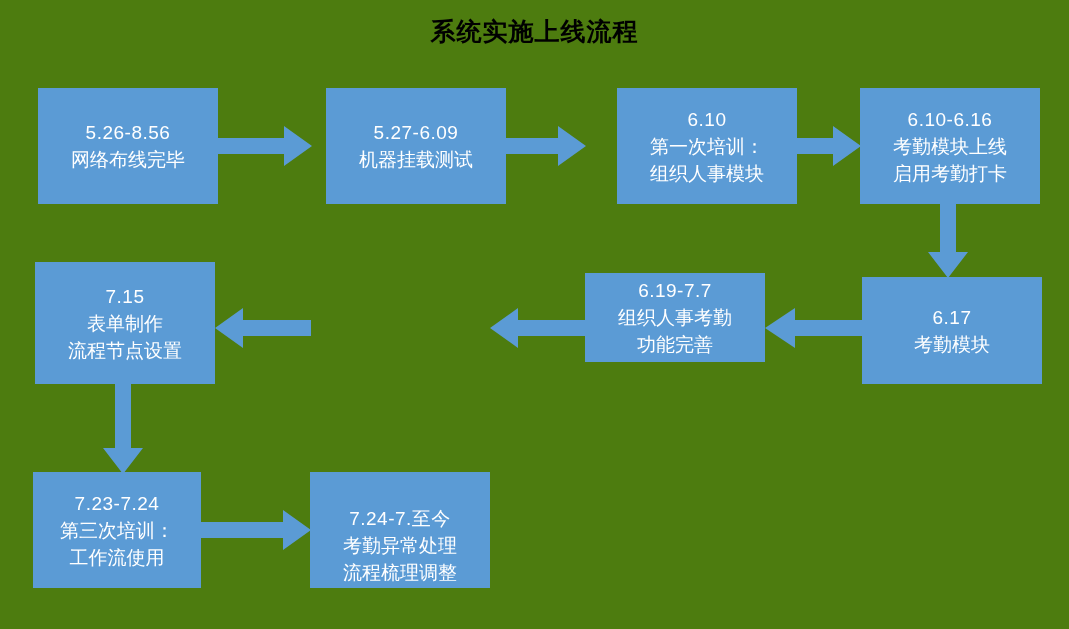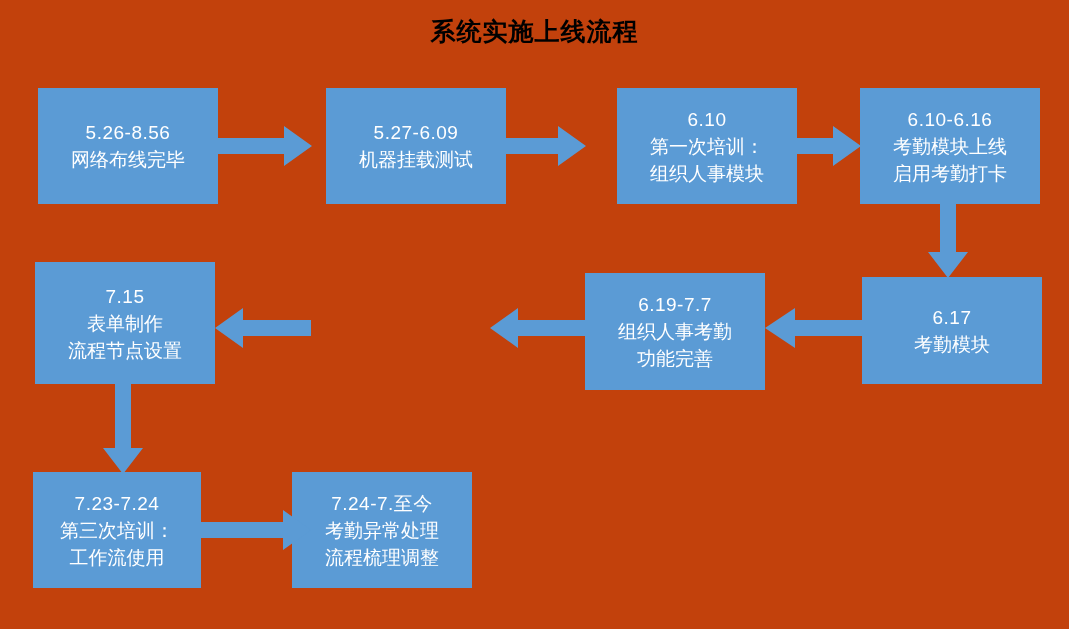--- a/index.html
+++ b/index.html
@@ -7,21 +7,21 @@
     padding: 0;
     background: #ffffff;
   }
   body {
     font-family: "Liberation Sans", "DejaVu Sans", sans-serif;
   }
   #canvas {
     position: relative;
     width: 1069px;
     height: 629px;
-    background: #c2410c;
+    background: #4d7c0f;
     overflow: hidden;
   }
   #page-title {
     position: absolute;
     left: 0;
     top: 16px;
     width: 1069px;
     text-align: center;
     font-size: 25px;
     font-weight: bold;
@@ -86,38 +86,38 @@
     <span class="ln">启用考勤打卡</span>
   </div>
 
   <div class="node" style="left:35px; top:262px; width:180px; height:122px;">
     <span class="ln date">7.15</span>
     <span class="ln">表单制作</span>
     <span class="ln">流程节点设置</span>
   </div>
 
 
-  <div class="node" style="left:585px; top:273px; width:180px; height:117px;">
+  <div class="node" style="left:585px; top:273px; width:180px; height:89px;">
     <span class="ln date">6.19-7.7</span>
     <span class="ln">组织人事考勤</span>
     <span class="ln">功能完善</span>
   </div>
 
   <div class="node" style="left:862px; top:277px; width:180px; height:107px;">
     <span class="ln date">6.17</span>
     <span class="ln">考勤模块</span>
   </div>
 
   <div class="node" style="left:33px; top:472px; width:168px; height:116px;text-align:right;">
     <span class="ln date">7.23-7.24</span>
     <span class="ln">第三次培训：</span>
     <span class="ln">工作流使用</span>
   </div>
 
-  <div class="node" style="left:292px; top:472px; width:180px; height:116px;">
+  <div class="node" style="left:310px; top:472px; width:180px; height:116px;justify-content:flex-end;">
     <span class="ln date">7.24-7.至今</span>
     <span class="ln">考勤异常处理</span>
     <span class="ln">流程梳理调整</span>
   </div>
 
   <div class="arrow" style="left:218px; top:126px; width:94px; height:40px;">
     <svg width="94" height="40" viewBox="0 0 94 40">
       <polygon points="0,12 66,12 66,0 94,20 66,40 66,28 0,28" fill="#5B9BD5"></polygon>
     </svg>
   </div>

